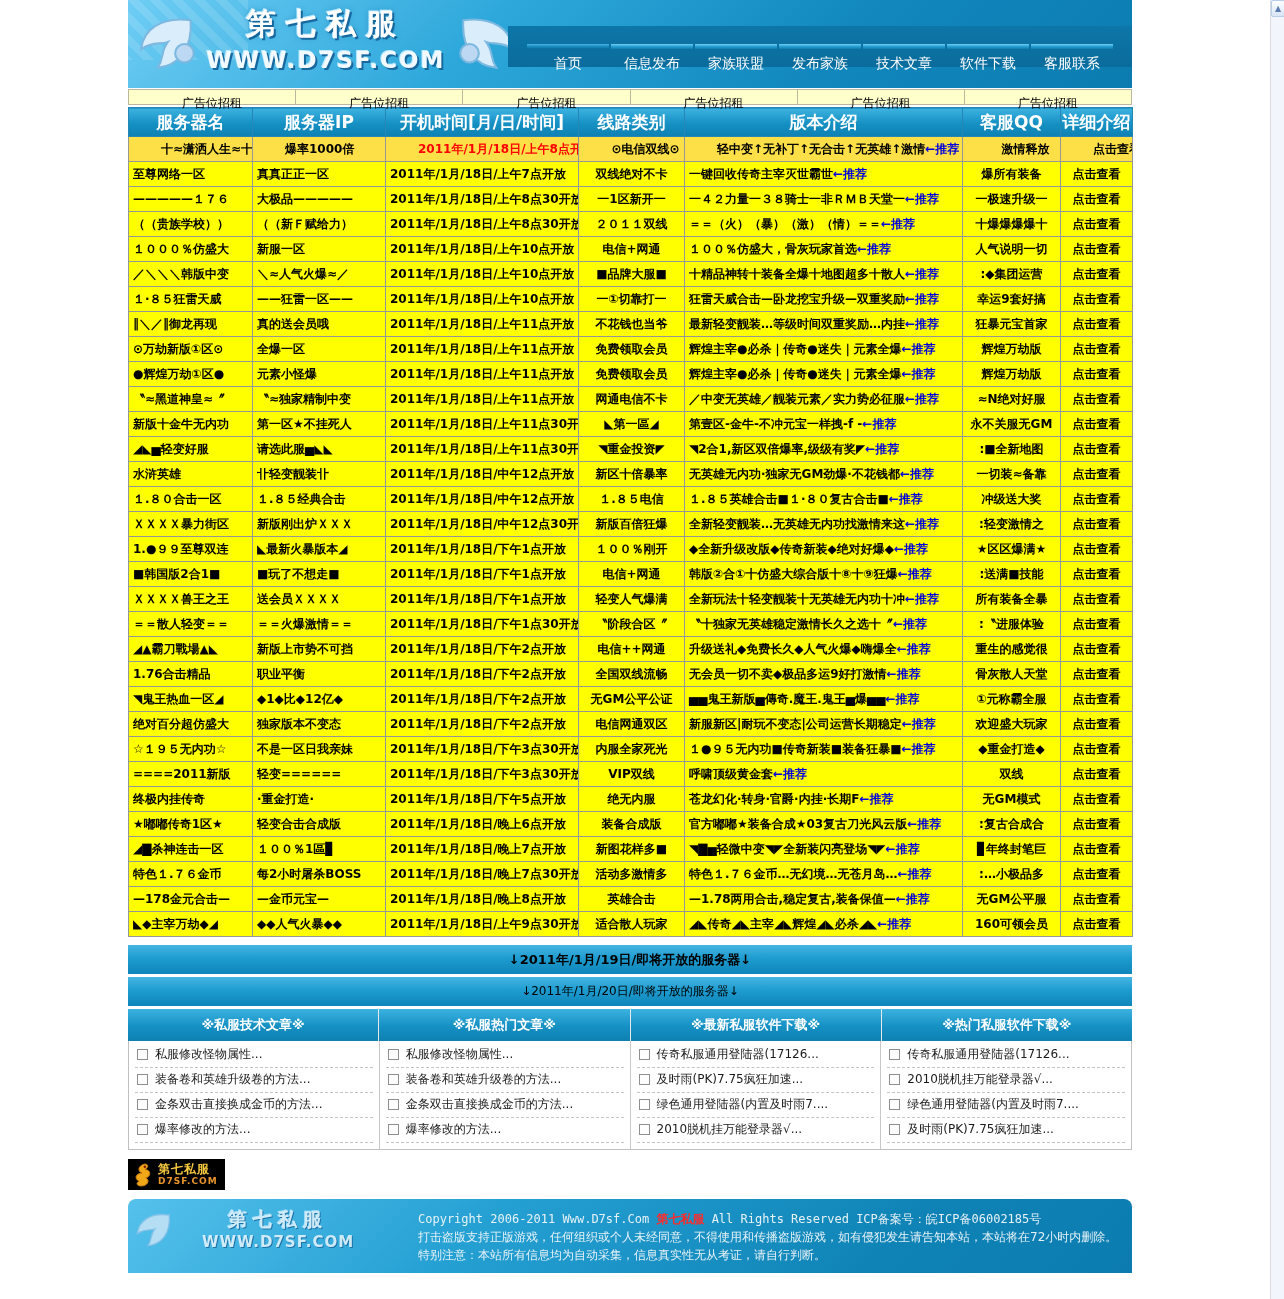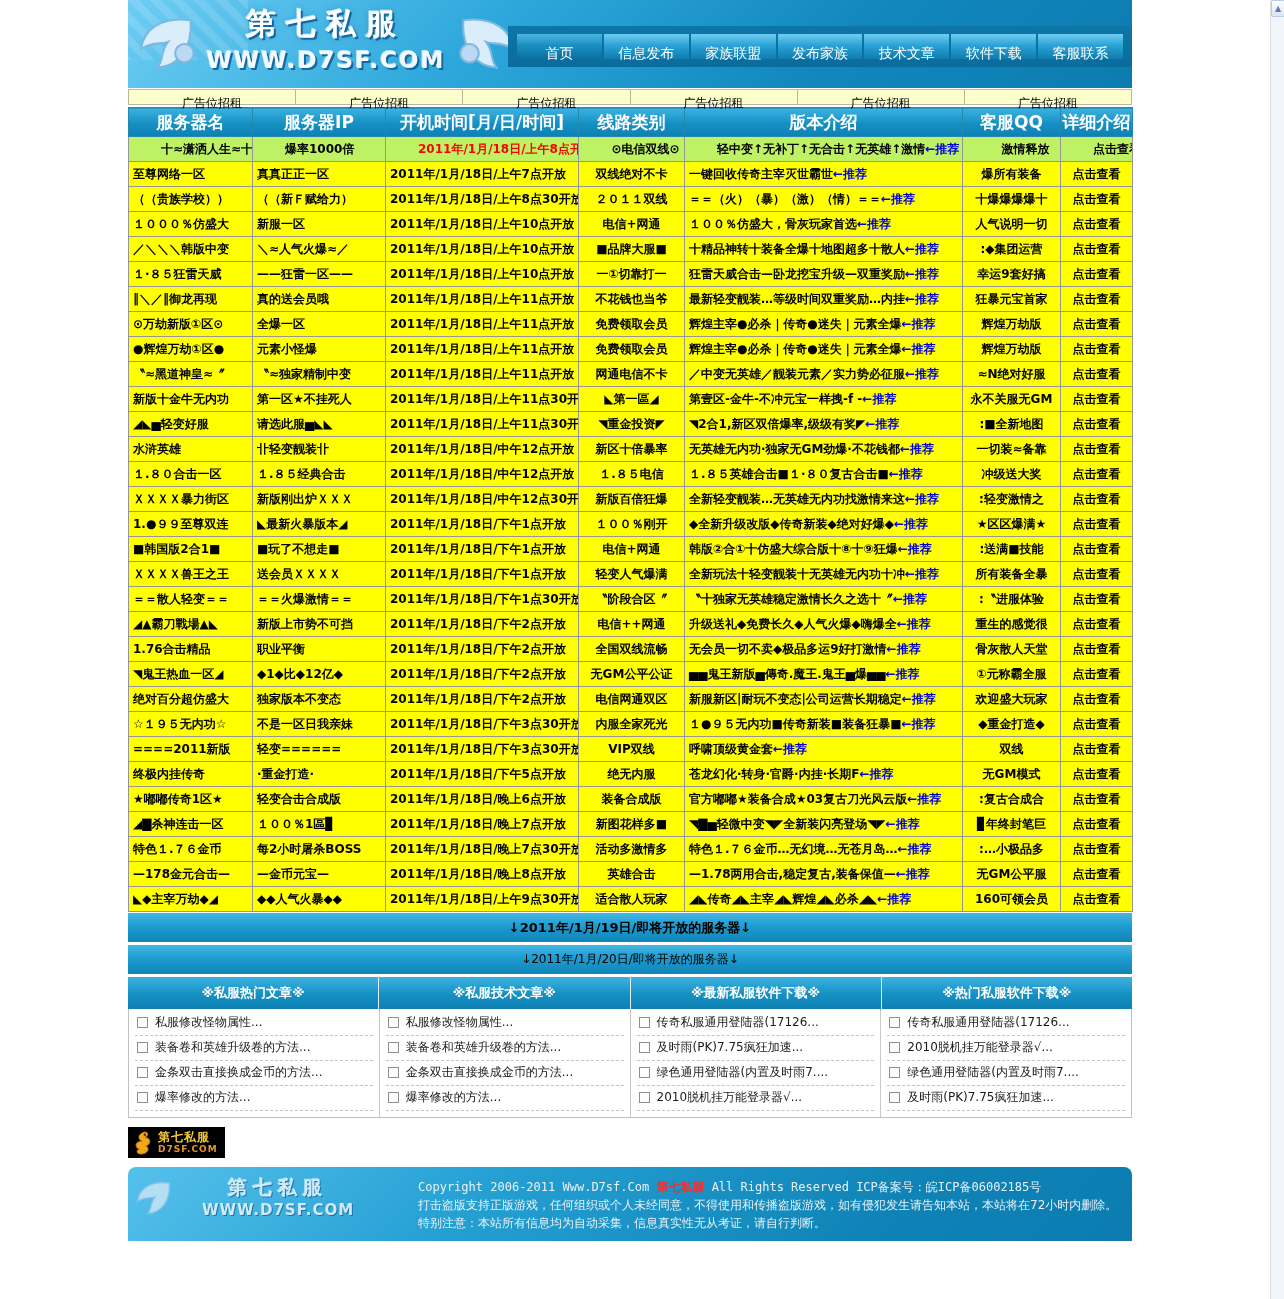--- a/index.html
+++ b/index.html
@@ -18,46 +18,46 @@
   .logo-title { font-size:30px; font-weight:bold; color:#ffffff; letter-spacing:10px;
     text-shadow:2px 2px 0 #17689e, -1px -1px 0 #bfeaff, 0 0 6px #2e8fc4; }
   .logo-domain { font-size:23px; font-weight:bold; color:#f2faff; letter-spacing:2px; margin-top:2px;
     text-shadow:2px 2px 0 #17689e, -1px -1px 0 #bfeaff; }
   .wing { position:absolute; top:10px; width:64px; height:62px; }
   .wing.left { left:-8px; transform:scaleX(-1); }
   .wing.right { right:-10px; }
 
   
   .nav { position:absolute; left:380px; top:26px; width:624px; height:41px; display:flex;
-    background:linear-gradient(180deg,#0d76a8,#0a6c9c); padding:8px; }
+    background:linear-gradient(180deg,#0d76a8,#0a6c9c); padding:18px; }
   .nav-item { flex:1; margin:0 1px; text-align:center; line-height:39px; font-size:14px; color:#ffffff;
     background:linear-gradient(180deg,#72cef2 0%,#2ba3d6 45%,#0e7cae 100%); cursor:pointer; white-space:nowrap; }
   .nav-item:first-child { background:linear-gradient(180deg,#4db5e2 0%,#1a8fc2 45%,#0a6f9e 100%); }
 
   
   .adrow { display:flex; height:16px; margin-top:1px; border:1px solid #b9b9a0; background:#ffffcc;justify-content:space-between; }
   .ad-cell { flex:1; border-right:1px solid #b9b9a0; text-align:center; line-height:26px; font-size:12px; color:#000;
     cursor:pointer; }
   .ad-cell:last-child { border-right:none; }
 
   
   table.servers { border-collapse:collapse; width:1004px; margin-top:2px; table-layout:fixed; }
   table.servers th { background:linear-gradient(180deg,#3cb2e0 0%,#1590c3 55%,#0e80b2 100%);
     color:#fff; font-size:17px; font-weight:bold; height:29px; border:1px solid #2787b4; white-space:nowrap; overflow:hidden; }
   table.servers td { background:#ffff00; border:1px solid #969696; height:25px; font-size:12px; font-weight:bold;
     color:#000; white-space:nowrap; overflow:hidden; padding:0 4px; }
-  tr.hl td { background:#bef264;padding-left:32px; }
+  tr.hl td { background:#fde047;padding-left:32px; }
   tr.hl td.t-time { color:#ff0000; }
   td.t-name, td.t-ip, td.t-time, td.t-ver { text-align:left; }
   td.t-line, td.t-qq, td.t-detail { text-align:center; }
   td.t-detail { cursor:pointer; }
   .rec { color:#0000dd; }
 
   
-  .bars { margin-top:1px; }
+  .bars { margin-top:8px; }
   .bar { height:29px; margin-bottom:3px; text-align:center; line-height:29px; font-size:13px; color:#000;
     background:linear-gradient(180deg,#45b6e3 0%,#1e9cd0 45%,#0f85b8 100%); cursor:pointer; }
   .bar.b0 { font-weight:bold; }
   .bar.b1, .bar.b2 { font-size:12px; }
 
   
   .sec-heads { display:flex; height:32px; }
   .sec-head { flex:1; border-right:1px solid #e8e8e8; text-align:center; line-height:32px;
     color:#ffffff; font-size:13px; font-weight:bold;
     background:linear-gradient(180deg,#3cb2e0 0%,#1590c3 55%,#0e80b2 100%); }
@@ -166,20 +166,29 @@
         <tr>
           <td class="t-name">至尊网络一区</td>
           <td class="t-ip">真真正正一区</td>
           <td class="t-time">2011年/1月/18日/上午7点开放</td>
           <td class="t-line">双线绝对不卡</td>
           <td class="t-ver"><span>一键回收传奇主宰灭世霸世</span><span class="rec">←推荐</span></td>
           <td class="t-qq">爆所有装备</td>
           <td class="t-detail">点击查看</td>
         </tr>
         <tr>
+          <td class="t-name">—————１７６</td>
+          <td class="t-ip">大极品—————</td>
+          <td class="t-time">2011年/1月/18日/上午8点30开放</td>
+          <td class="t-line">一1区新开一</td>
+          <td class="t-ver"><span>一４２力量一３８骑士一非ＲＭＢ天堂一</span><span class="rec">←推荐</span></td>
+          <td class="t-qq">一极速升级一</td>
+          <td class="t-detail">点击查看</td>
+        </tr>
+        <tr>
           <td class="t-name">（（贵族学校））</td>
           <td class="t-ip">（（新Ｆ赋给力）</td>
           <td class="t-time">2011年/1月/18日/上午8点30开放</td>
           <td class="t-line">２０１１双线</td>
           <td class="t-ver"><span>＝＝（火）（暴）（激）（情）＝＝</span><span class="rec">←推荐</span></td>
           <td class="t-qq">十爆爆爆爆十</td>
           <td class="t-detail">点击查看</td>
         </tr>
         <tr>
           <td class="t-name">１０００％仿盛大</td>
@@ -435,22 +444,22 @@
         </tr>
       </tbody>
   </table>
 
   <div class="bars">
       <div class="bar b0">↓2011年/1月/19日/即将开放的服务器↓</div>
       <div class="bar b1">↓2011年/1月/20日/即将开放的服务器↓</div>
     </div>
 
   <div class="sec-heads">
+      <div class="sec-head">※私服技术文章※</div>
       <div class="sec-head">※私服热门文章※</div>
-      <div class="sec-head">※私服技术文章※</div>
       <div class="sec-head">※最新私服软件下载※</div>
       <div class="sec-head">※热门私服软件下载※</div>
     </div>
   <div class="sec-lists">
       <div class="sec-col">
         <div class="sec-item">
           <span class="cb"></span>
           <span>私服修改怪物属性...</span>
         </div>
         <div class="sec-item">

